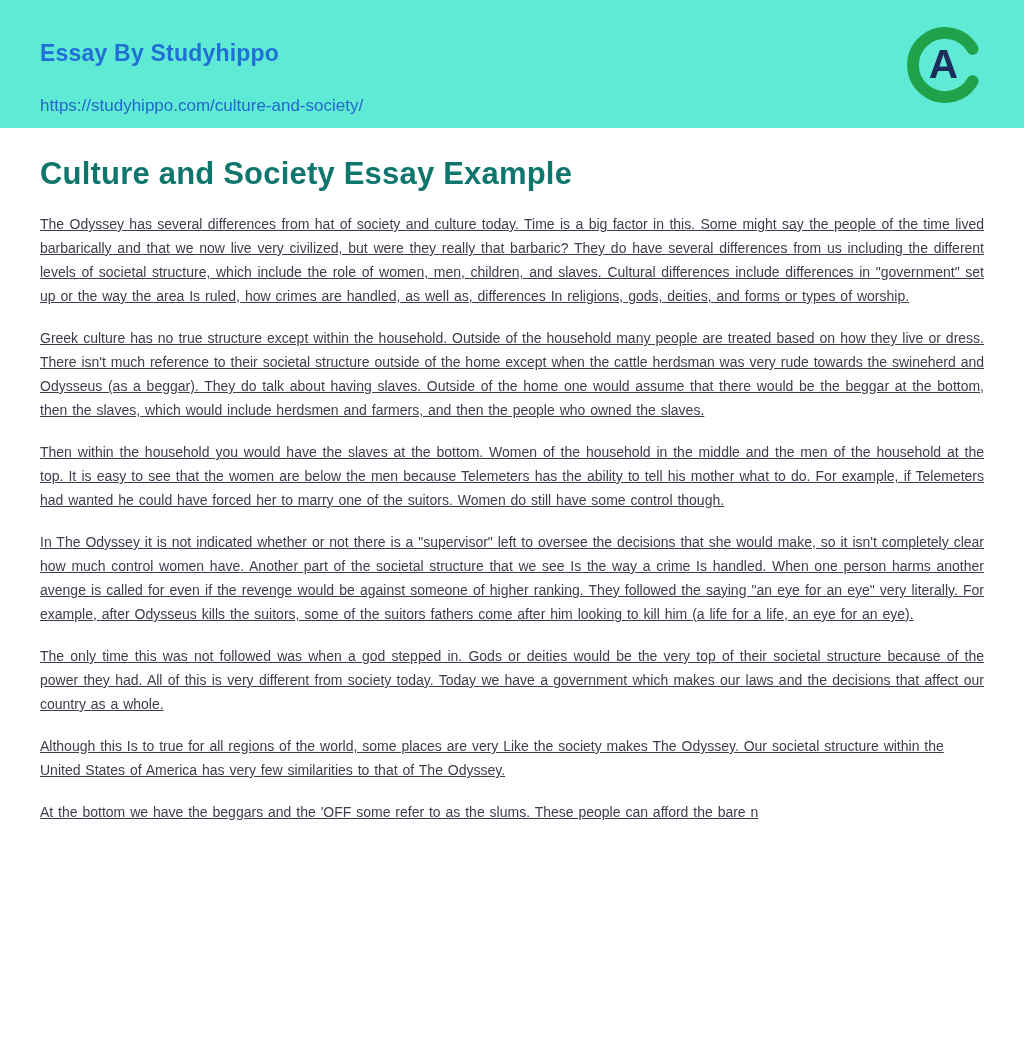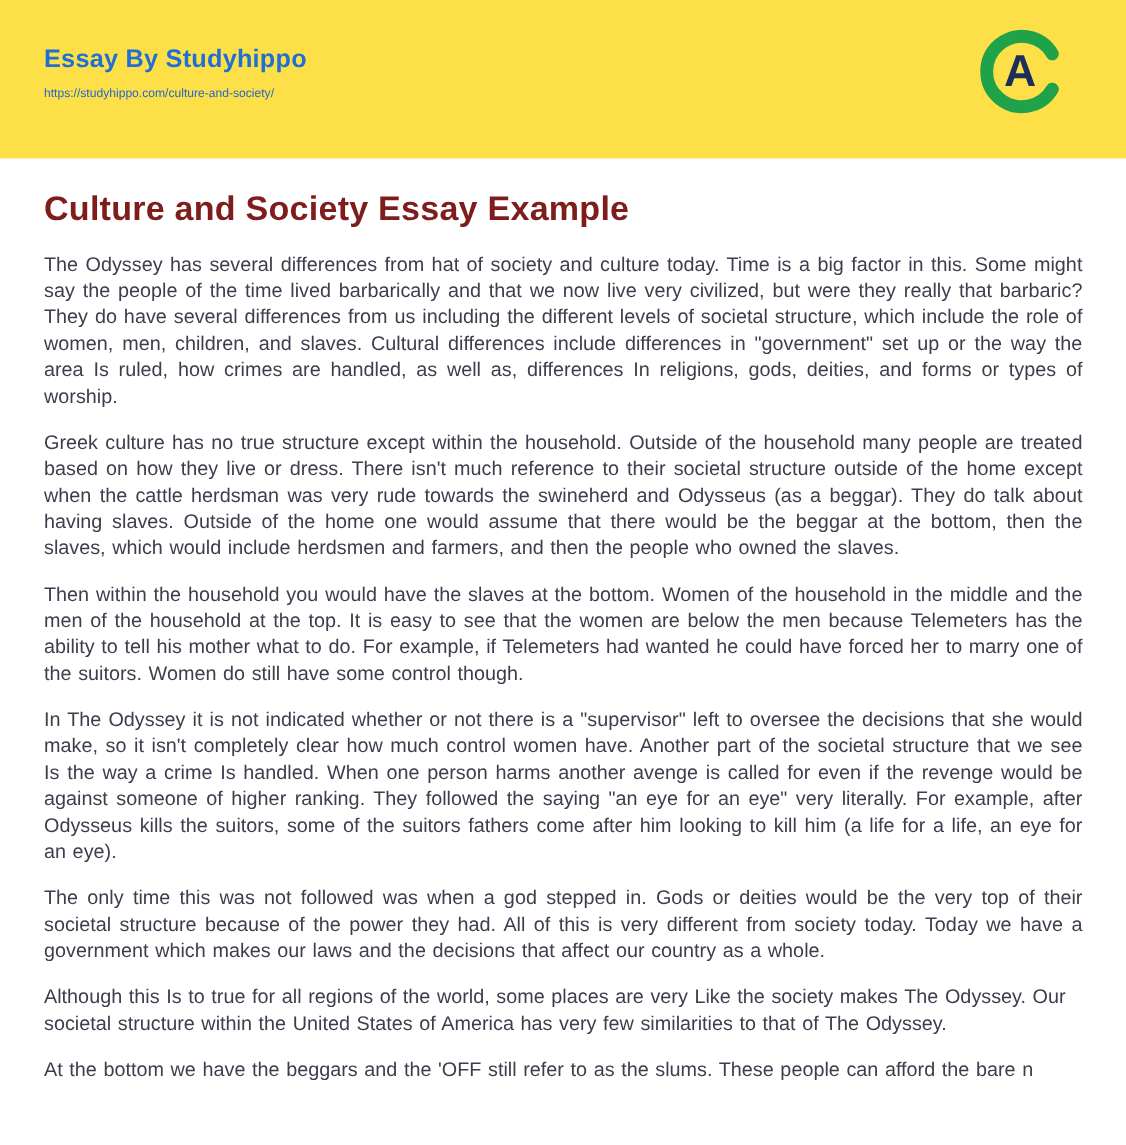--- a/index.html
+++ b/index.html
@@ -9,71 +9,72 @@
     font-family: "Liberation Sans", sans-serif;
   }
   .page {
     width: 1024px;
     min-height: 1041px;
     background: #ffffff;
     overflow: hidden;
   }
   
   .header {
-    background: #fde047;
-    height: 144px;
-    padding: 26px 56px 0 40px;
+    background: #5eead4;
+    height: 128px;
+    padding: 26px 40px 0 40px;
     display: flex;
     justify-content: space-between;
     align-items: flex-start;
   }
   .header-text {
     display: flex;
     flex-direction: column;
   }
   .site-name {
     color: #1f6fd6;
     font-size: 23px;
     font-weight: 700;
     letter-spacing: 0.2px;
     text-decoration: none;
     margin-top: 14px;
     cursor: pointer;
   }
   .site-url {
     color: #2368cb;
-    font-size: 11px;
+    font-size: 17px;
     font-weight: 500;
     text-decoration: none;
-    margin-top: 12px;
+    margin-top: 29px;
     cursor: pointer;
   }
   .logo {
     width: 78px;
     height: 78px;
     flex: 0 0 auto;
   }
   
   .content {
     padding: 24px 40px 40px 40px;
   }
   .essay-title {
-    color: #7f1d1d;
+    color: #0f766e;
     font-size: 31px;
     font-weight: 800;
     letter-spacing: 0.2px;
     margin: 4px 0 20px 0;
   }
   .essay-body p {
     color: #3d3d4d;
-    font-size: 18px;
+    font-size: 14px;
     line-height: 24px;
     text-align: justify;
     margin-bottom: 18px;
     word-spacing: 1px;
+    text-decoration: underline;
   }
   .essay-body p.no-justify {
     text-align: left;
   }
 </style>
 </head>
 <body>
 
 <div class="page">
 
@@ -93,17 +94,17 @@
   <main class="content">
     <h1 class="essay-title">Culture and Society Essay Example</h1>
 
     <div class="essay-body">
       <p>The Odyssey has several differences from hat of society and culture today. Time is a big factor in this. Some might say the people of the time lived barbarically and that we now live very civilized, but were they really that barbaric? They do have several differences from us including the different levels of societal structure, which include the role of women, men, children, and slaves. Cultural differences include differences in "government" set up or the way the area Is ruled, how crimes are handled, as well as, differences In religions, gods, deities, and forms or types of worship.</p>
       <p>Greek culture has no true structure except within the household. Outside of the household many people are treated based on how they live or dress. There isn't much reference to their societal structure outside of the home except when the cattle herdsman was very rude towards the swineherd and Odysseus (as a beggar). They do talk about having slaves. Outside of the home one would assume that there would be the beggar at the bottom, then the slaves, which would include herdsmen and farmers, and then the people who owned the slaves.</p>
       <p>Then within the household you would have the slaves at the bottom. Women of the household in the middle and the men of the household at the top. It is easy to see that the women are below the men because Telemeters has the ability to tell his mother what to do. For example, if Telemeters had wanted he could have forced her to marry one of the suitors. Women do still have some control though.</p>
       <p>In The Odyssey it is not indicated whether or not there is a "supervisor" left to oversee the decisions that she would make, so it isn't completely clear how much control women have. Another part of the societal structure that we see Is the way a crime Is handled. When one person harms another avenge is called for even if the revenge would be against someone of higher ranking. They followed the saying "an eye for an eye" very literally. For example, after Odysseus kills the suitors, some of the suitors fathers come after him looking to kill him (a life for a life, an eye for an eye).</p>
       <p>The only time this was not followed was when a god stepped in. Gods or deities would be the very top of their societal structure because of the power they had. All of this is very different from society today. Today we have a government which makes our laws and the decisions that affect our country as a whole.</p>
       <p class="no-justify">Although this Is to true for all regions of the world, some places are very Like the society makes The Odyssey. Our societal structure within the United States of America has very few similarities to that of The Odyssey.</p>
-      <p class="no-justify">At the bottom we have the beggars and the 'OFF still refer to as the slums. These people can afford the bare n</p>
+      <p class="no-justify">At the bottom we have the beggars and the 'OFF some refer to as the slums. These people can afford the bare n</p>
     </div>
   </main>
 
 </div>
 
 </body></html>

